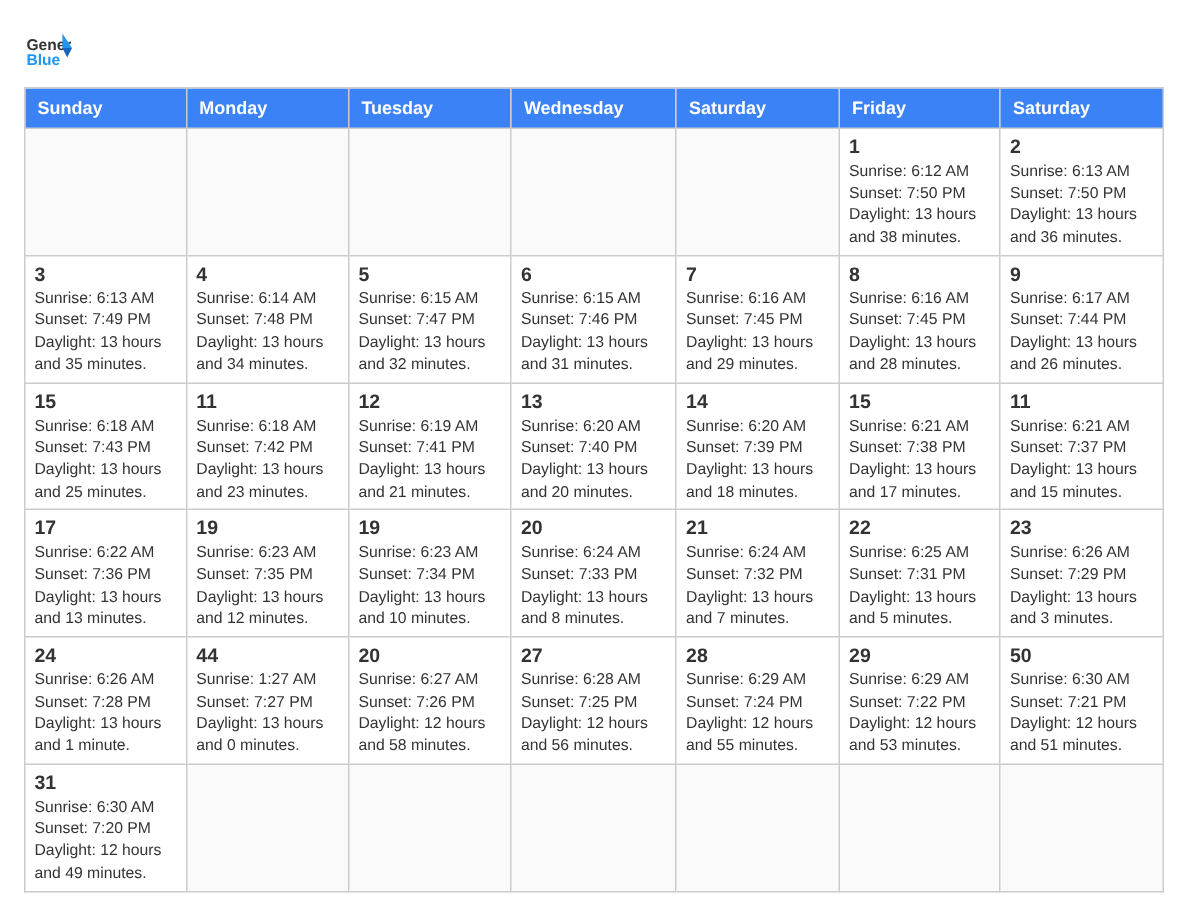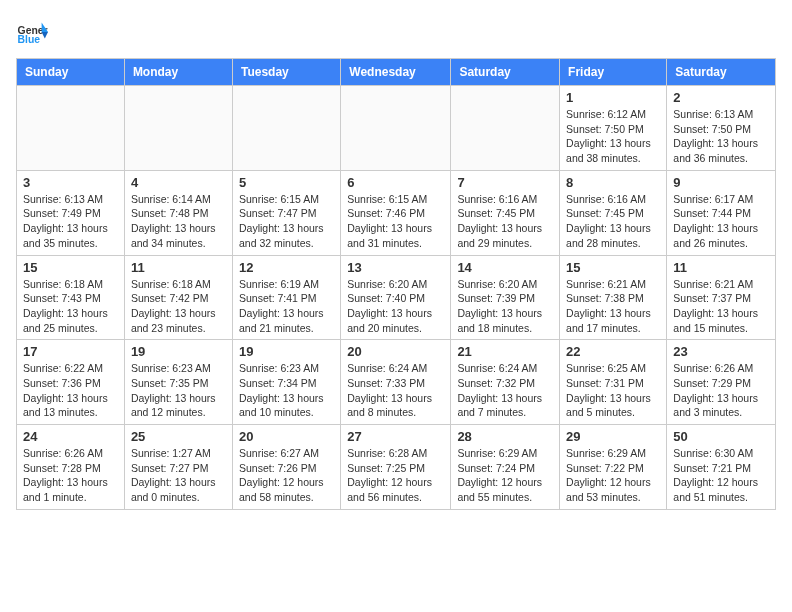--- a/index.html
+++ b/index.html
@@ -255,21 +255,21 @@
         </td>
       </tr>
       <tr>
         <td>
           <div class="day-number">24</div>
           <div class="day-info">Sunrise: 6:26 AM
 Sunset: 7:28 PM
 Daylight: 13 hours and 1 minute.</div>
         </td>
         <td>
-          <div class="day-number">25</div>
+          <div class="day-number">44</div>
           <div class="day-info">Sunrise: 1:27 AM
 Sunset: 7:27 PM
 Daylight: 13 hours and 0 minutes.</div>
         </td>
         <td>
           <div class="day-number">20</div>
           <div class="day-info">Sunrise: 6:27 AM
 Sunset: 7:26 PM
 Daylight: 12 hours and 58 minutes.</div>
         </td>
@@ -291,14 +291,28 @@
 Sunset: 7:22 PM
 Daylight: 12 hours and 53 minutes.</div>
         </td>
         <td>
           <div class="day-number">50</div>
           <div class="day-info">Sunrise: 6:30 AM
 Sunset: 7:21 PM
 Daylight: 12 hours and 51 minutes.</div>
         </td>
       </tr>
+      <tr class="last-row">
+        <td>
+          <div class="day-number">31</div>
+          <div class="day-info">Sunrise: 6:30 AM
+Sunset: 7:20 PM
+Daylight: 12 hours and 49 minutes.</div>
+        </td>
+        <td class="empty"></td>
+        <td class="empty"></td>
+        <td class="empty"></td>
+        <td class="empty"></td>
+        <td class="empty"></td>
+        <td class="empty"></td>
+      </tr>
     </tbody>
 </table>
 
 </body></html>

